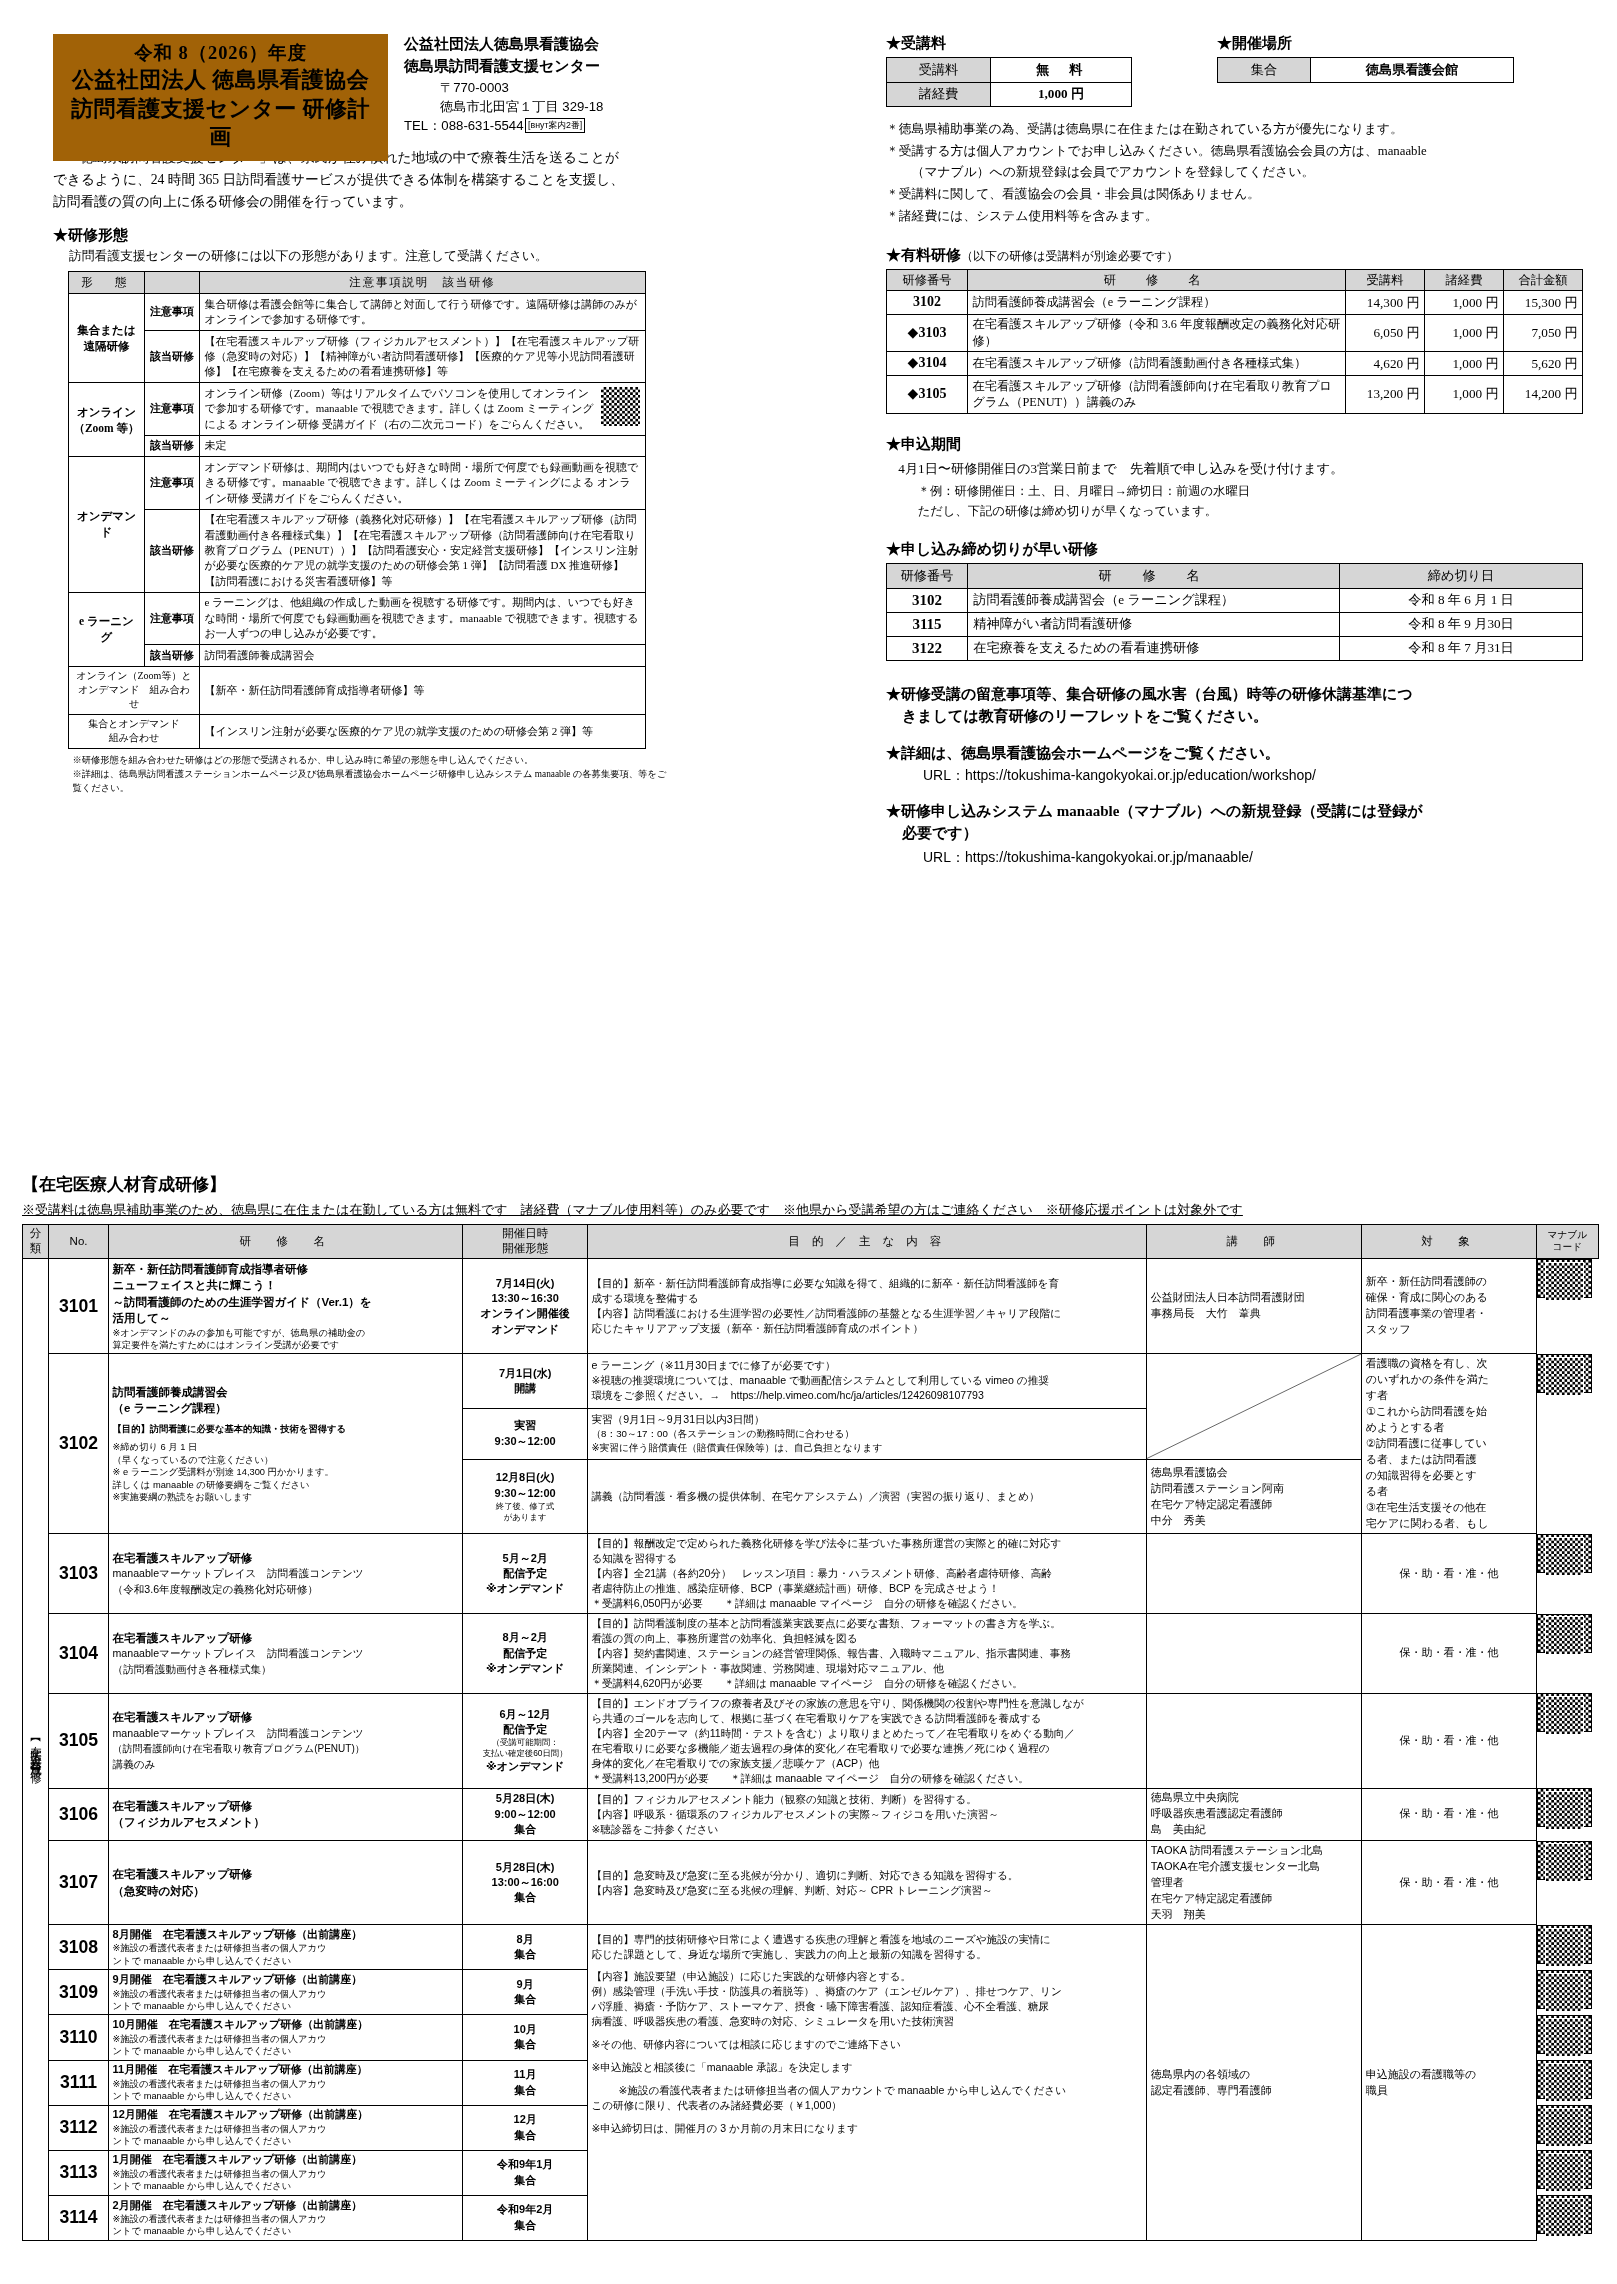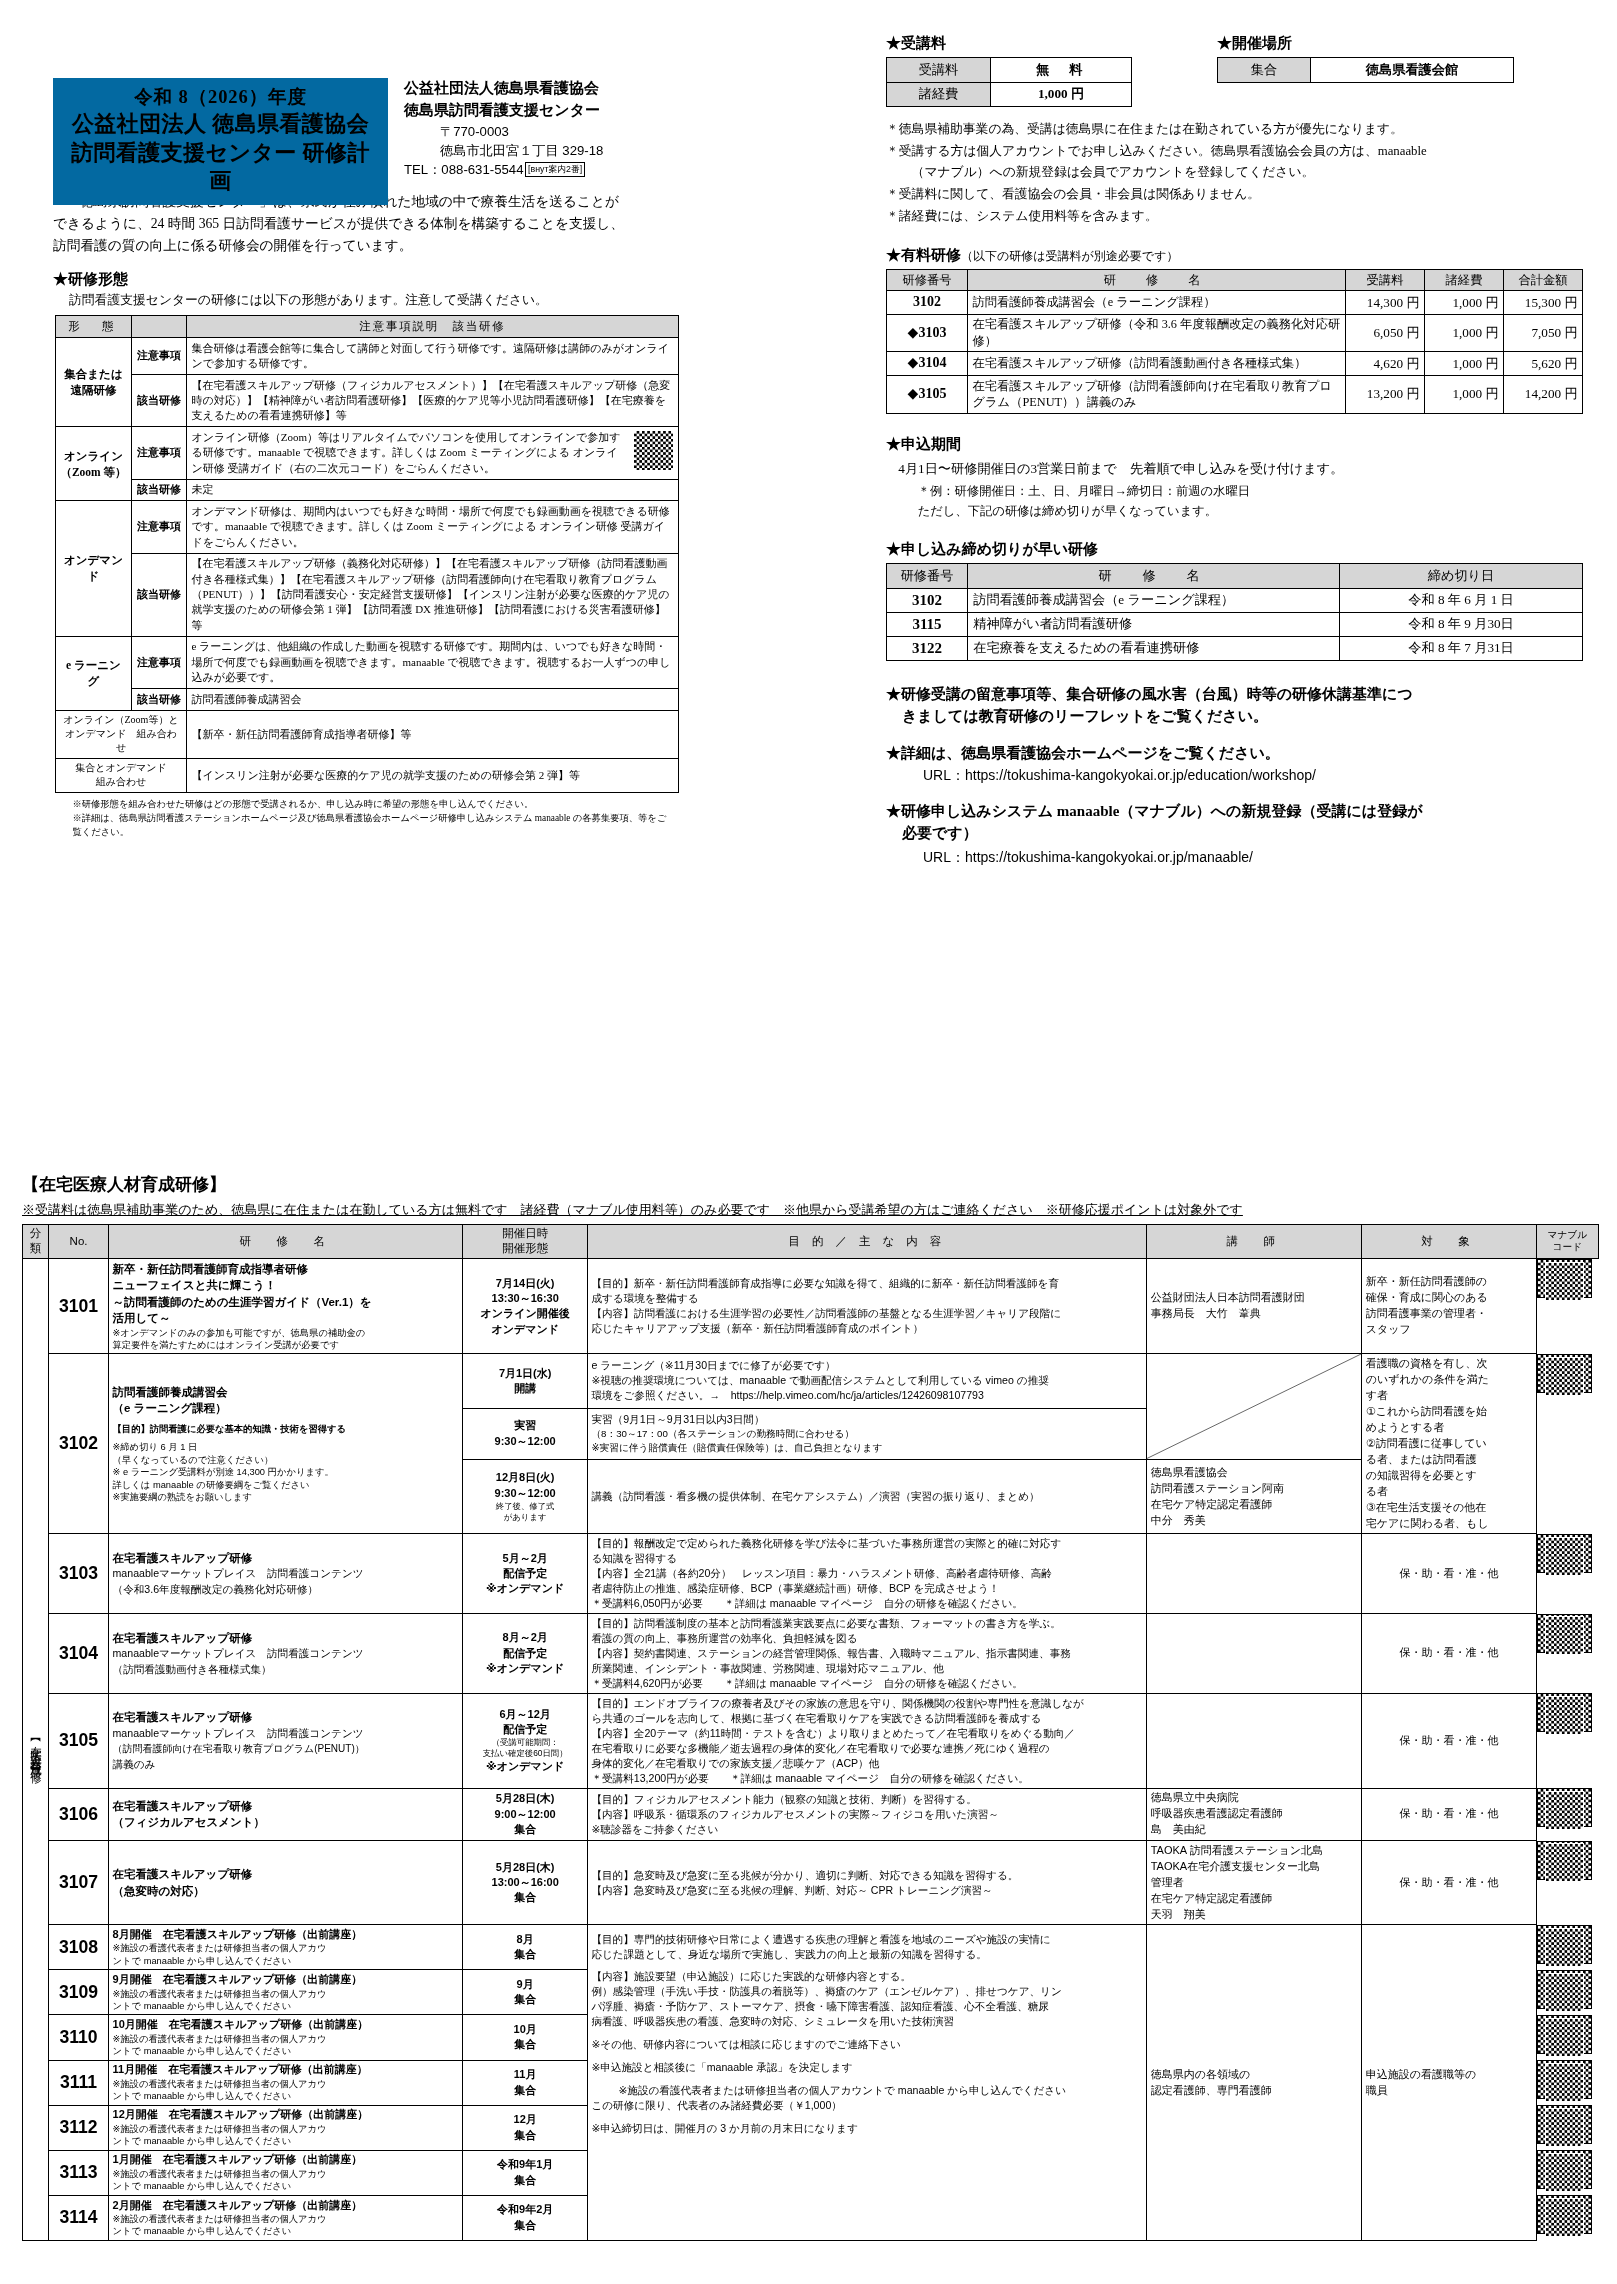--- a/index.html
+++ b/index.html
@@ -15,45 +15,44 @@
   .page { position:relative; width:1617px; height:2284px; }
 
   
   .top { position:absolute; left:0; top:0; width:1617px; height:1173px; }
 
   .left-col { position:absolute; left:53px; top:34px; width:617px; }
   .right-col { position:absolute; left:886px; top:34px; width:697px; }
 
   
   .titlebox {
-    background:#0369a1;
+    background:#a16207;
     padding:7px 14px 8.8px 14px;
     text-align:center;
     width:335px;
-    margin-top:44px;
   }
   .titlebox .ln1 { font-size:18.5px; font-weight:bold; letter-spacing:0.9px; line-height:1.35; }
   .titlebox .ln2 { font-size:22px; font-weight:bold; letter-spacing:0.4px; line-height:1.3; }
   .titlebox .ln3 { font-size:22px; font-weight:bold; letter-spacing:0.4px; line-height:1.3; }
 
   .org-block { position:absolute; left:351px; top:0px; width:265px; line-height:1.45; }
   .org-block .bold { font-weight:bold; font-size:15px; letter-spacing:0px; }
   .org-block .addr { font-size:13.2px; font-family:"Liberation Sans", sans-serif;margin-left:36px; }
   .org-block .tel { font-size:13.2px; font-family:"Liberation Sans", sans-serif; }
   .tel-note { font-size:8.8px; border:0.9px solid #000; padding:0 1.8px; margin-left:1.8px;
               display:inline-block; vertical-align:1.8px; }
 
   .intro { margin-top:14px; font-size:13.7px; line-height:1.62; text-align:justify; }
   .intro .ind { text-indent:1em; display:block; }
 
   .sec-head { font-size:15px; font-weight:bold; margin-top:12.3px; }
   .sec-sub { font-size:12.8px; margin:3.5px 0 5.3px 16px; }
 
   
-  table.formtbl { border-collapse:collapse; width:624px; margin-left:2px; font-size:10.6px; }
+  table.formtbl { border-collapse:collapse; width:578px; margin-left:15px; font-size:10.6px; }
   table.formtbl td, table.formtbl th {
     border:0.9px solid #000; padding:2.6px 4.4px; vertical-align:middle; line-height:1.4;
   }
   table.formtbl th { background:#d6d6d6; font-weight:normal; text-align:center; font-size:11.5px; letter-spacing:5.3px;}
   table.formtbl .hdr2 { background:#d6d6d6; letter-spacing:1.8px; }
   table.formtbl td.cat { text-align:center; font-weight:bold; width:76px; font-size:11.5px; }
   table.formtbl td.sub { text-align:center; width:55px; font-weight:bold; font-size:11px; }
   table.formtbl td.body { font-size:11px; }
 
   .qr-inline { float:right; width:41px; height:41px; margin:0 0 1.8px 5.3px; }

